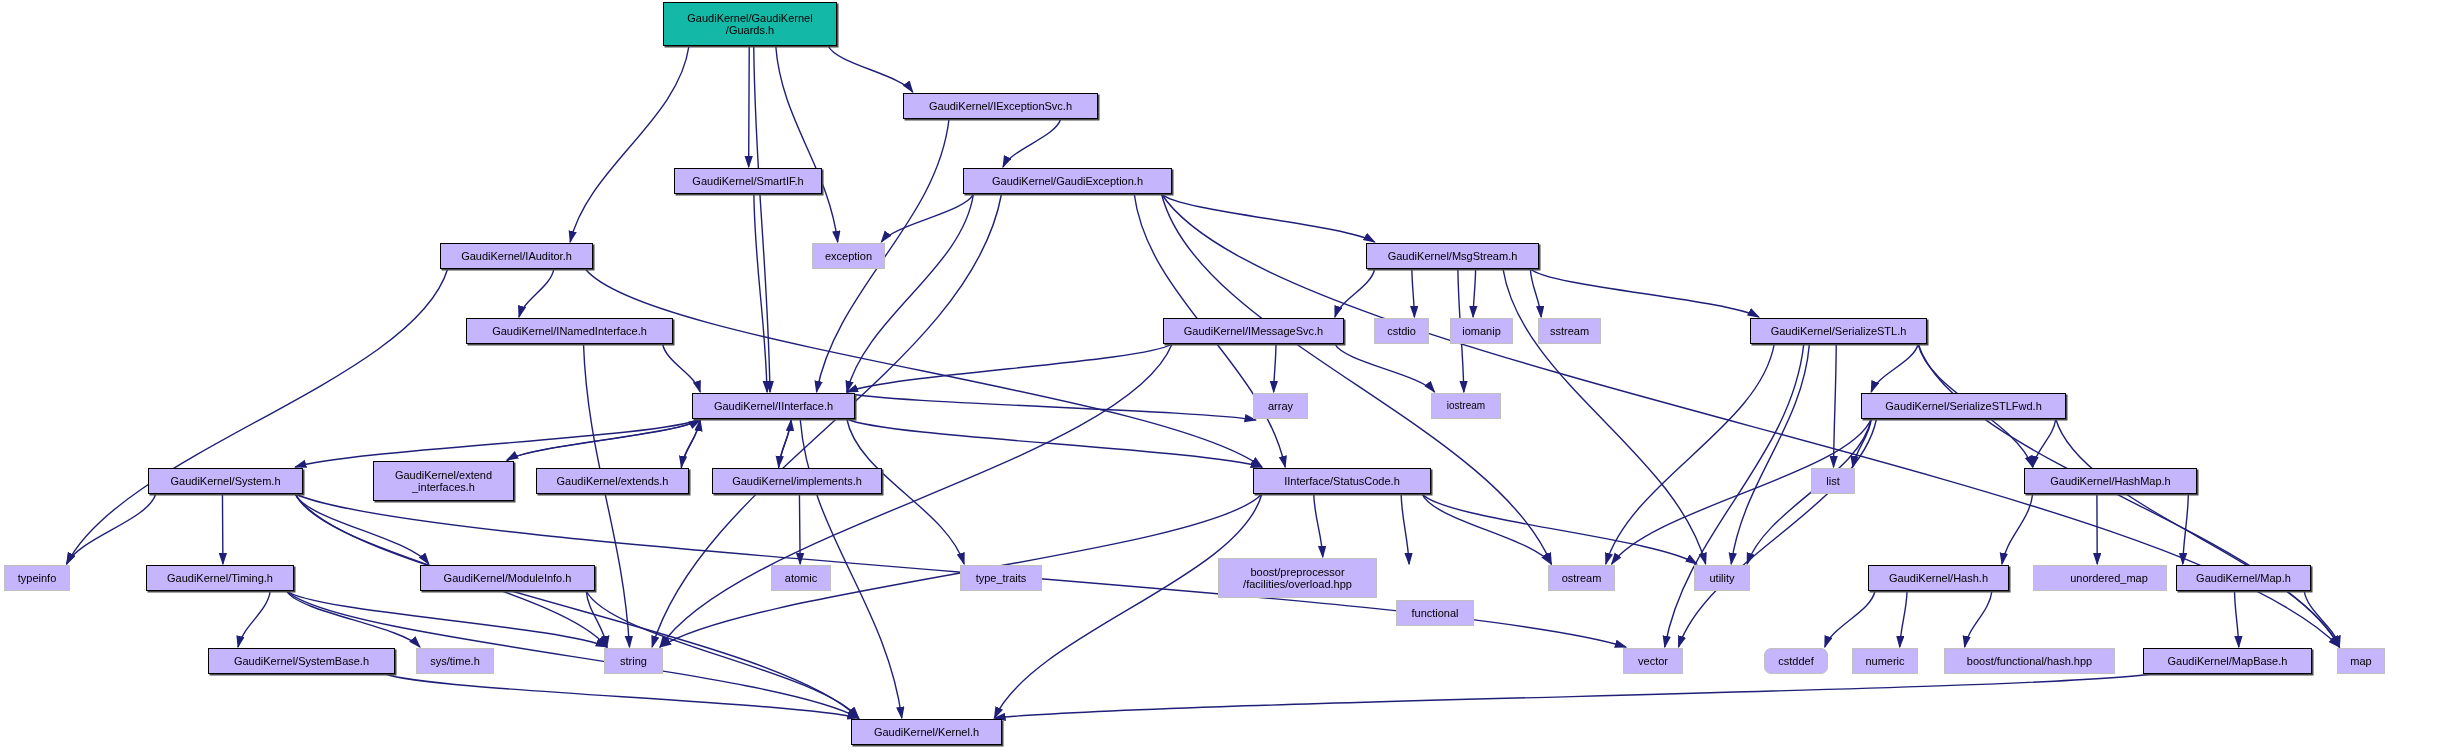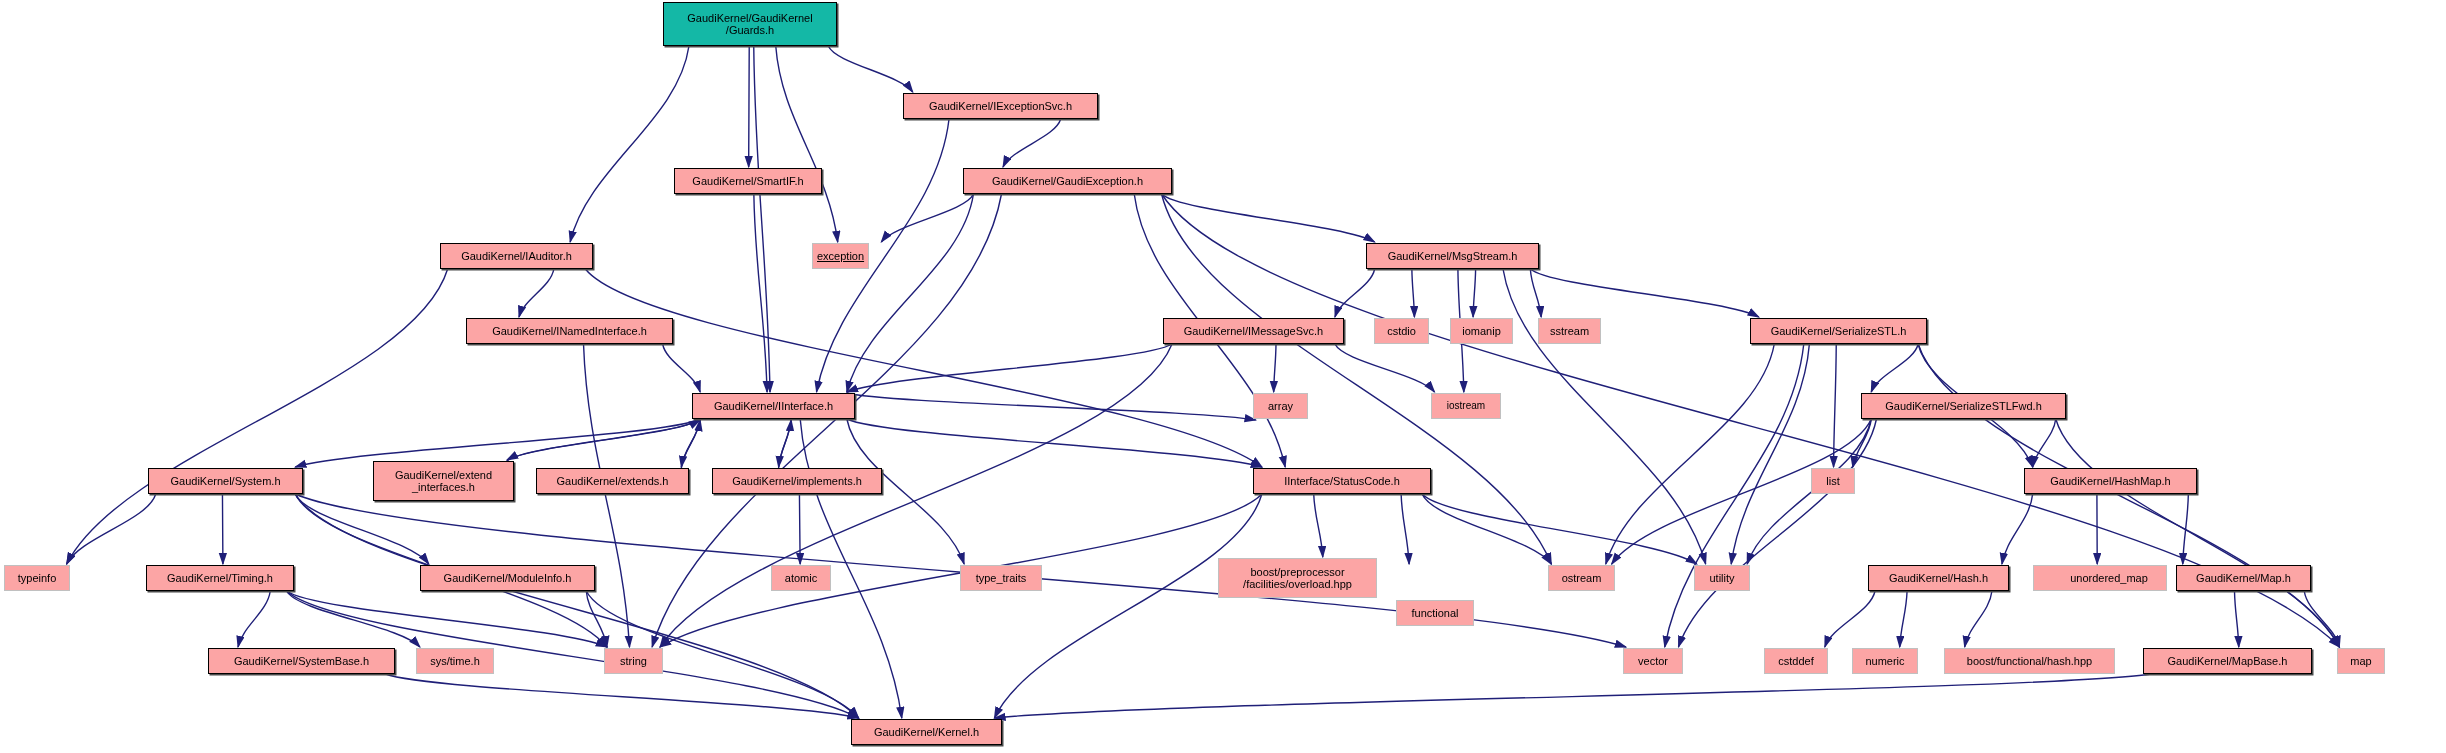--- a/index.html
+++ b/index.html
@@ -17,21 +17,21 @@
   }
   .node{
     position:absolute;
     box-sizing:border-box;
     display:flex;
     align-items:center;
     justify-content:center;
     text-align:center;
     line-height:1.12;
     white-space:pre;
-    background:#fca5a5;
+    background:#c4b5fd;
     color:#000000;
   }
   .node-internal{
     border:1px solid #000000;
     box-shadow:1.5px 1.5px 0 0 #4b4b4b;
   }
   .node-external{
     border:1px solid #c0c0c0;
   }
   .node-root{
@@ -143,21 +143,21 @@
         <path d="M 2151.45 674 C 2040.11 690.72, 1160.79 701.28, 994.45 718" fill="none" stroke="#1f1f78" stroke-width="1.4" marker-end="url(#arrow)"></path>
       </g>
   </svg>
   <div id="node-layer">
       <div class="node node-root" style="left: 663px; top: 2px; width: 174px; height: 44px; font-size: 11px;"><span class="node-label">GaudiKernel/GaudiKernel
 /Guards.h</span></div>
       <div class="node node-internal" style="left: 903px; top: 93px; width: 195px; height: 26px; font-size: 11px;"><span class="node-label">GaudiKernel/IExceptionSvc.h</span></div>
       <div class="node node-internal" style="left: 674px; top: 168px; width: 148px; height: 26px; font-size: 11px;"><span class="node-label">GaudiKernel/SmartIF.h</span></div>
       <div class="node node-internal" style="left: 963px; top: 168px; width: 209px; height: 26px; font-size: 11px;"><span class="node-label">GaudiKernel/GaudiException.h</span></div>
       <div class="node node-internal" style="left: 440px; top: 243px; width: 153px; height: 26px; font-size: 11px;"><span class="node-label">GaudiKernel/IAuditor.h</span></div>
-      <div class="node node-external" style="left: 812px; top: 243px; width: 57px; height: 26px; font-size: 11px; text-decoration: underline;"><span class="node-label">exception</span></div>
+      <div class="node node-external" style="left: 812px; top: 243px; width: 73px; height: 26px; font-size: 11px;"><span class="node-label">exception</span></div>
       <div class="node node-internal" style="left: 1366px; top: 243px; width: 173px; height: 26px; font-size: 11px;"><span class="node-label">GaudiKernel/MsgStream.h</span></div>
       <div class="node node-internal" style="left: 466px; top: 318px; width: 207px; height: 26px; font-size: 11px;"><span class="node-label">GaudiKernel/INamedInterface.h</span></div>
       <div class="node node-internal" style="left: 1163px; top: 318px; width: 181px; height: 26px; font-size: 11px;"><span class="node-label">GaudiKernel/IMessageSvc.h</span></div>
       <div class="node node-external" style="left: 1374px; top: 318px; width: 55px; height: 26px; font-size: 11px;"><span class="node-label">cstdio</span></div>
       <div class="node node-external" style="left: 1450px; top: 318px; width: 63px; height: 26px; font-size: 11px;"><span class="node-label">iomanip</span></div>
       <div class="node node-external" style="left: 1538px; top: 318px; width: 63px; height: 26px; font-size: 11px;"><span class="node-label">sstream</span></div>
       <div class="node node-internal" style="left: 1750px; top: 318px; width: 177px; height: 26px; font-size: 11px;"><span class="node-label">GaudiKernel/SerializeSTL.h</span></div>
       <div class="node node-internal" style="left: 692px; top: 393px; width: 163px; height: 26px; font-size: 11px;"><span class="node-label">GaudiKernel/IInterface.h</span></div>
       <div class="node node-external" style="left: 1253px; top: 393px; width: 55px; height: 26px; font-size: 11px;"><span class="node-label">array</span></div>
       <div class="node node-external" style="left: 1431px; top: 393px; width: 70px; height: 26px; font-size: 10px;"><span class="node-label">iostream</span></div>
@@ -180,20 +180,20 @@
       <div class="node node-external" style="left: 1548px; top: 565px; width: 67px; height: 26px; font-size: 11px;"><span class="node-label">ostream</span></div>
       <div class="node node-external" style="left: 1694px; top: 565px; width: 56px; height: 26px; font-size: 11px;"><span class="node-label">utility</span></div>
       <div class="node node-internal" style="left: 1868px; top: 565px; width: 141px; height: 26px; font-size: 11px;"><span class="node-label">GaudiKernel/Hash.h</span></div>
       <div class="node node-external" style="left: 2033px; top: 565px; width: 134px; height: 26px; font-size: 11px; padding-left: 18px;"><span class="node-label">unordered_map</span></div>
       <div class="node node-internal" style="left: 2176px; top: 565px; width: 135px; height: 26px; font-size: 11px;"><span class="node-label">GaudiKernel/Map.h</span></div>
       <div class="node node-external" style="left: 1811px; top: 468px; width: 44px; height: 26px; font-size: 11px;"><span class="node-label">list</span></div>
       <div class="node node-internal" style="left: 208px; top: 648px; width: 187px; height: 26px; font-size: 11px;"><span class="node-label">GaudiKernel/SystemBase.h</span></div>
       <div class="node node-external" style="left: 416px; top: 648px; width: 78px; height: 26px; font-size: 11px;"><span class="node-label">sys/time.h</span></div>
       <div class="node node-external" style="left: 604px; top: 648px; width: 59px; height: 26px; font-size: 11px;"><span class="node-label">string</span></div>
       <div class="node node-external" style="left: 1623px; top: 648px; width: 60px; height: 26px; font-size: 11px;"><span class="node-label">vector</span></div>
-      <div class="node node-external" style="left: 1764px; top: 648px; width: 64px; height: 26px; font-size: 11px;"><span class="node-label">cstddef</span></div>
+      <div class="node node-external" style="left: 1764px; top: 648px; width: 64px; height: 26px; font-size: 11px; border-radius: 7px;"><span class="node-label">cstddef</span></div>
       <div class="node node-external" style="left: 1852px; top: 648px; width: 66px; height: 26px; font-size: 11px;"><span class="node-label">numeric</span></div>
       <div class="node node-external" style="left: 1944px; top: 648px; width: 171px; height: 26px; font-size: 11px;"><span class="node-label">boost/functional/hash.hpp</span></div>
       <div class="node node-internal" style="left: 2143px; top: 648px; width: 169px; height: 26px; font-size: 11px;"><span class="node-label">GaudiKernel/MapBase.h</span></div>
       <div class="node node-external" style="left: 2337px; top: 648px; width: 48px; height: 26px; font-size: 11px;"><span class="node-label">map</span></div>
       <div class="node node-internal" style="left: 851px; top: 719px; width: 151px; height: 26px; font-size: 11px;"><span class="node-label">GaudiKernel/Kernel.h</span></div>
     </div>
 </div>
 
 </body></html>

